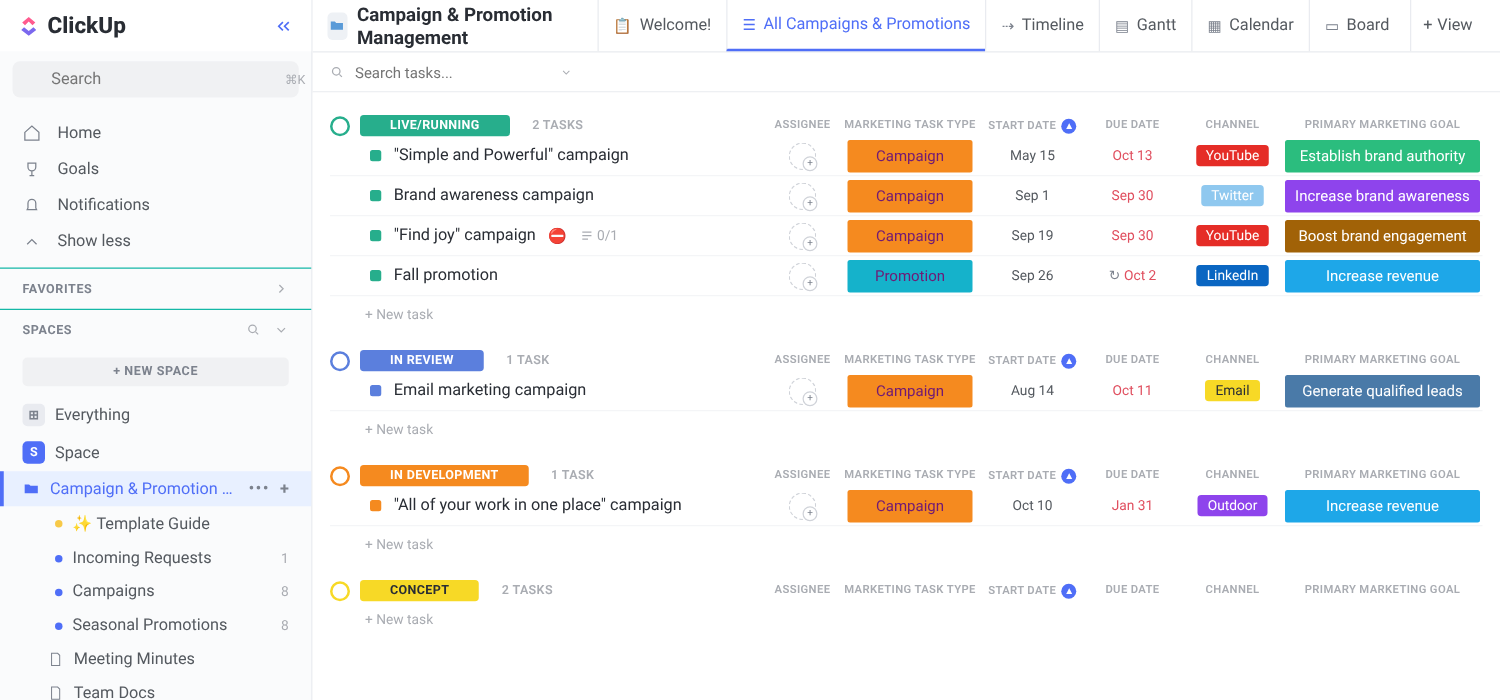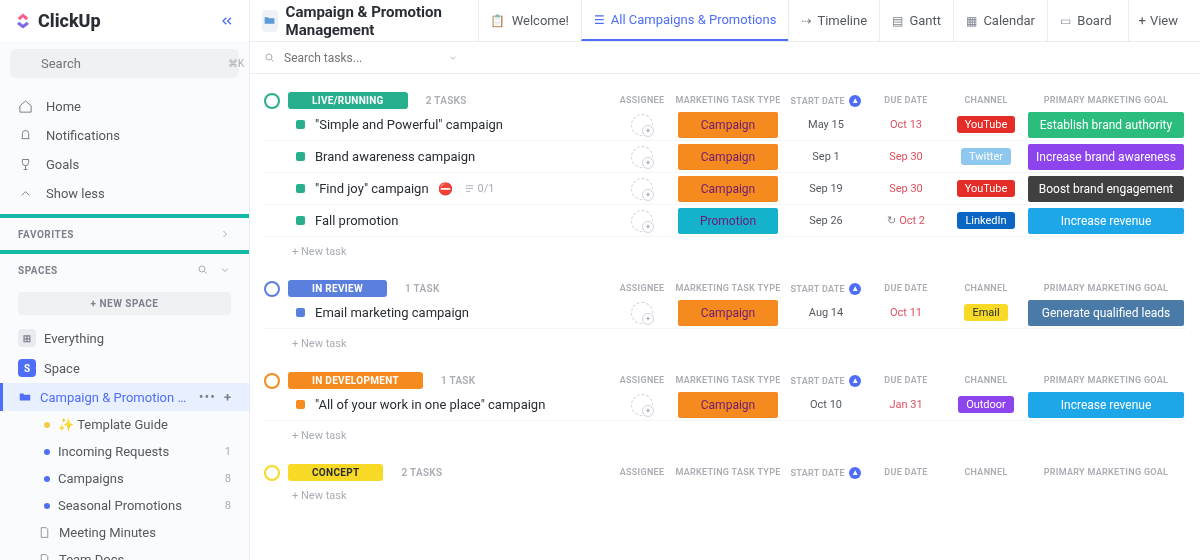--- a/index.html
+++ b/index.html
@@ -9,21 +9,21 @@
 .sb-header{display:flex;align-items:center;justify-content:space-between;padding:10px 14px;background:#fff}
 .logo{display:flex;align-items:center;gap:6px;font-weight:800;font-size:18px}
 .logo-mark{width:18px;height:18px}
 .collapse-btn{color:#7c828d;cursor:pointer}
 .sb-search{margin:8px 10px;background:#f0f1f3;border-radius:6px;padding:7px 10px;display:flex;align-items:center;gap:21px;color:#7c828d}
 .sb-search input{border:none;background:transparent;outline:none;flex:1;font-size:13px;color:#7c828d}
 .kbd{font-size:10px;color:#a9acb2}
 .nav-list{padding:6px 0}
 .nav-item{display:flex;align-items:center;gap:12px;padding:7px 18px;color:#54595f;cursor:pointer}
 .nav-item .ic{width:16px;color:#7c828d}
-.sb-section{padding:10px 18px;font-size:10px;letter-spacing:.5px;color:#7c828d;font-weight:700;display:flex;align-items:center;justify-content:space-between;border-top:4px solid #14b8a6}
+.sb-section{padding:10px 18px;font-size:10px;letter-spacing:.5px;color:#7c828d;font-weight:700;display:flex;align-items:center;justify-content:space-between;border-top:1px solid #14b8a6}
 .sb-section .right{display:flex;gap:10px;color:#a9acb2}
 .new-space{margin:6px 18px 8px;background:#f0f1f3;border-radius:4px;text-align:center;padding:6px;font-size:10px;color:#7c828d;font-weight:700;letter-spacing:.5px}
 .tree{font-size:13px}
 .tree-item{display:flex;align-items:center;gap:8px;padding:6px 18px;color:#54595f;cursor:pointer}
 .tree-item.active{background:#e8f0ff;color:#4f6ef7;border-left:3px solid #4f6ef7;padding-left:15px}
 .tree-item .sq{width:18px;height:18px;border-radius:4px;display:flex;align-items:center;justify-content:center;font-size:10px;font-weight:700;color:#fff}
 .tree-sub{padding-left:38px}
 .tree-sub .tree-item{padding-left:6px;justify-content:space-between}
 .tree-sub .left{display:flex;align-items:center;gap:8px}
 .dot{width:6px;height:6px;border-radius:50%}
@@ -120,32 +120,32 @@
           <span class="ic">
             <svg width="15" height="15" viewBox="0 0 24 24">
               <path d="M3 11l9-8 9 8v10H3z" stroke="#7c828d" stroke-width="1.6" fill="none"></path>
             </svg>
           </span>
           <span>Home</span>
         </div>
       <div class="nav-item">
           <span class="ic">
             <svg width="15" height="15" viewBox="0 0 24 24">
-              <path d="M6 17h12l-1-2V9a5 5 0 10-10 0v6z" stroke="#7c828d" stroke-width="1.6" fill="none"></path>
+              <path d="M7 4h10v5a5 5 0 01-10 0zM9 20h6M12 14v6" stroke="#7c828d" stroke-width="1.6" fill="none"></path>
             </svg>
           </span>
-          <span>Notifications</span>
+          <span>Goals</span>
         </div>
       <div class="nav-item">
           <span class="ic">
             <svg width="15" height="15" viewBox="0 0 24 24">
-              <path d="M7 4h10v5a5 5 0 01-10 0zM9 20h6M12 14v6" stroke="#7c828d" stroke-width="1.6" fill="none"></path>
+              <path d="M6 17h12l-1-2V9a5 5 0 10-10 0v6z" stroke="#7c828d" stroke-width="1.6" fill="none"></path>
             </svg>
           </span>
-          <span>Goals</span>
+          <span>Notifications</span>
         </div>
       <div class="nav-item">
           <span class="ic">
             <svg width="15" height="15" viewBox="0 0 24 24">
               <path d="M6 15l6-6 6 6" stroke="#7c828d" stroke-width="1.6" fill="none"></path>
             </svg>
           </span>
           <span>Show less</span>
         </div>
     </div>
@@ -367,21 +367,21 @@
               </div>
         <div class="cell type">
                 <span class="type-pill" style="background:#f58a1f">Campaign</span>
               </div>
         <div class="cell start">Sep 19</div>
         <div class="cell due">Sep 30</div>
         <div class="cell channel">
                 <span class="ch-pill" style="background:#e52d27;">YouTube</span>
               </div>
         <div class="cell goal">
-                <span class="goal-pill" style="background:#404040">Boost brand engagement</span>
+                <span class="goal-pill" style="background:#a16207">Boost brand engagement</span>
               </div>
       </div>
     </div>
           <div class="task-row">
       <div class="t-left">
         <span class="t-sq" style="background:#27ae8c"></span>
         <span class="t-title">Fall promotion</span>
 
       </div>
       <div class="t-cells">

